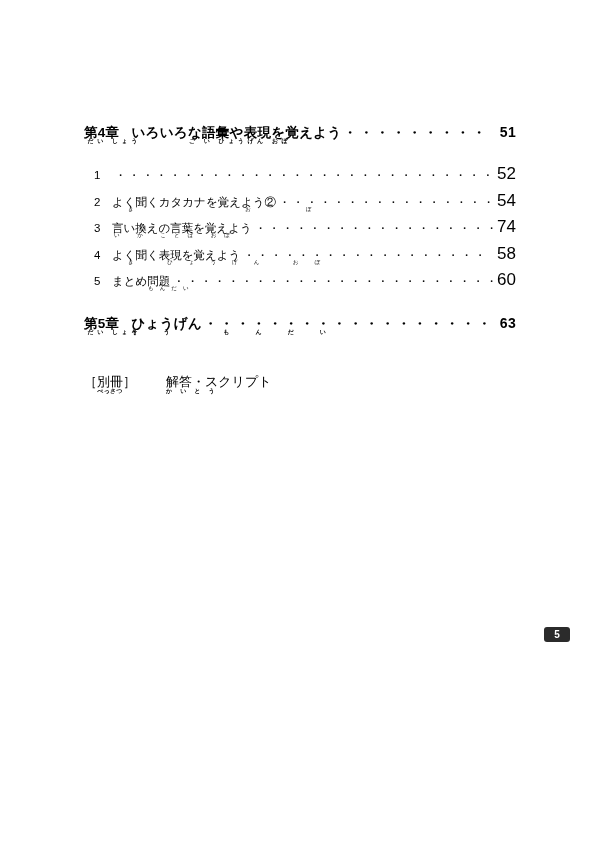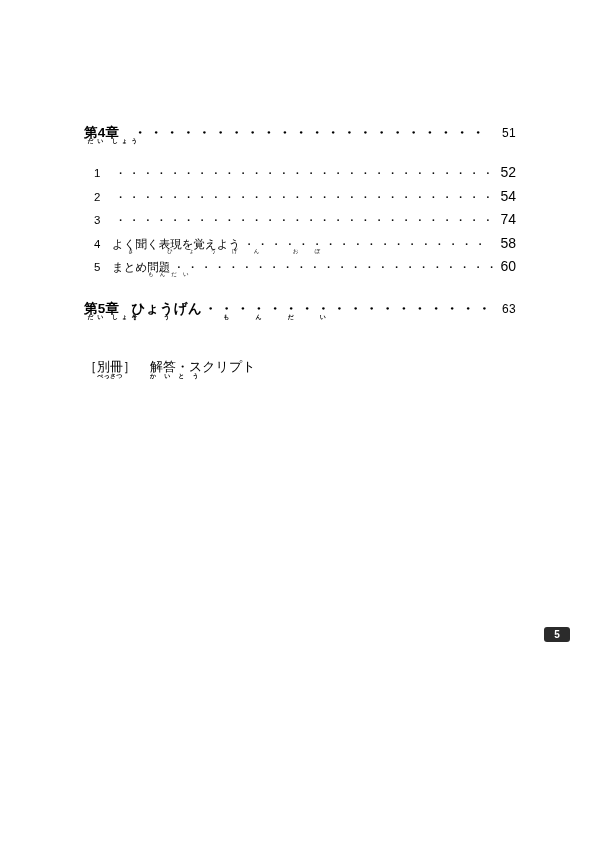--- a/index.html
+++ b/index.html
@@ -53,22 +53,22 @@
     flex: 1 1 auto;
     overflow: hidden;
     white-space: nowrap;
     font-weight: bold;
     font-size: 13px;
     letter-spacing: 3.1px;
     margin: 0 4px 0 2px;
     color: #000;
   }
   .chapter-page {
-    font-weight: normal;
-    font-size: 12px;
+    font-weight: bold;
+    font-size: 14px;
     min-width: 24px;
     text-align: right;
   }
 
   
   .ruby-wrap {
     position: relative;
     display: inline-block;
   }
   .ruby-base { display: inline-block; }
@@ -111,21 +111,21 @@
   }
   .section-dots {
     flex: 1 1 auto;
     overflow: hidden;
     white-space: nowrap;
     font-size: 11px;
     letter-spacing: 2.6px;
     margin: 0 3px 0 3px;
   }
   .section-page {
-    font-size: 14px;
+    font-size: 17px;
     min-width: 20px;
     text-align: right;
   }
   .ruby-text.sm {
     top: 12px;
     font-size: 5.5px;
     font-weight: normal;
   }
 
   .gap-after-sections { height: 18px; }
@@ -138,20 +138,21 @@
     align-items: flex-start;
   }
   .appendix-bracket {
     position: relative;
     margin-right: 14px;
     white-space: nowrap;
   }
   .appendix-title {
     white-space: nowrap;
     position: relative;
+    margin-left: 16px;
   }
 
   
   .page-num-badge {
     position: absolute;
     right: 30px;
     bottom: 26px;
     width: 26px;
     height: 15px;
     background: #2b2b2b;
@@ -177,40 +178,52 @@
 <body>
 
 <div class="page">
   <div class="content">
 
     <div class="chapter-row">
       <span class="chapter-label ruby-wrap">
         <span class="ruby-base">第4章</span>
         <span class="ruby-text spread">だい   しょう</span>
       </span>
+      <span class="chapter-title ruby-wrap">
+        <span class="ruby-base">いろいろな語彙や表現を覚えよう</span>
+        <span class="ruby-text spread" style="left:54px; right:auto;">ご  い  ひょうげん  おぼ</span>
+      </span>
       <span class="chapter-dots">・・・・・・・・・・・・・・・・・・・・・・</span>
       <span class="chapter-page">51</span>
     </div>
 
     <div class="sections">
 
       <div class="section-row">
         <span class="section-num">1</span>
         <span class="section-dots">・・・・・・・・・・・・・・・・・・・・・・・・・・・・</span>
         <span class="section-page">52</span>
       </div>
 
       <div class="section-row">
         <span class="section-num">2</span>
+        <span class="section-title ruby-wrap">
+          <span class="ruby-base">よく聞くカタカナを覚えよう②</span>
+          <span class="ruby-text sm" style="left:16px; right:auto; letter-spacing:55px;">き          おぼ</span>
+        </span>
         <span class="section-dots">・・・・・・・・・・・・・・・・・・・・・・・・・・・・</span>
         <span class="section-page">54</span>
       </div>
 
       <div class="section-row">
         <span class="section-num">3</span>
+        <span class="section-title ruby-wrap">
+          <span class="ruby-base">言い換えの言葉を覚えよう</span>
+          <span class="ruby-text sm" style="left:2px; right:auto; letter-spacing:8px;">い  か      ことば  おぼ</span>
+        </span>
         <span class="section-dots">・・・・・・・・・・・・・・・・・・・・・・・・・・・・・・・</span>
         <span class="section-page">74</span>
       </div>
 
       <div class="section-row">
         <span class="section-num">4</span>
         <span class="section-title ruby-wrap">
           <span class="ruby-base">よく聞く表現を覚えよう</span>
           <span class="ruby-text sm" style="left:16px; right:auto; letter-spacing:16px;">き ひょうげん おぼ</span>
         </span>

